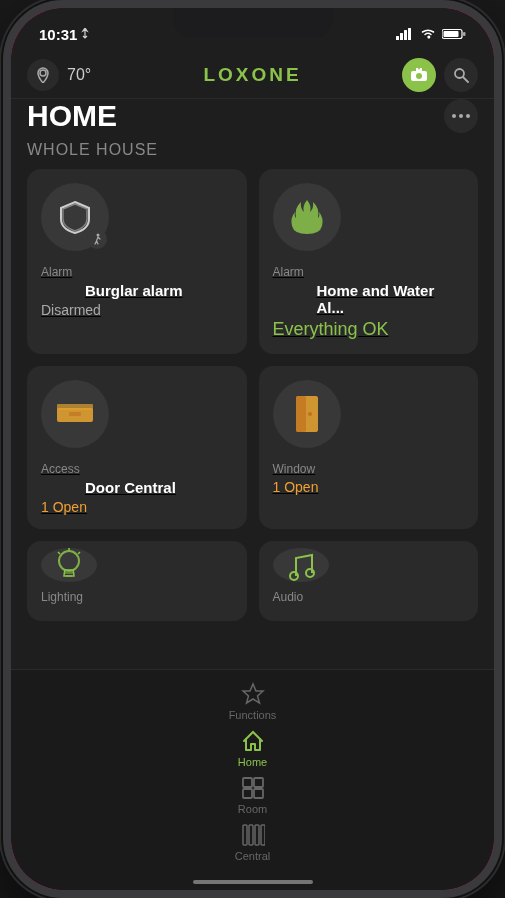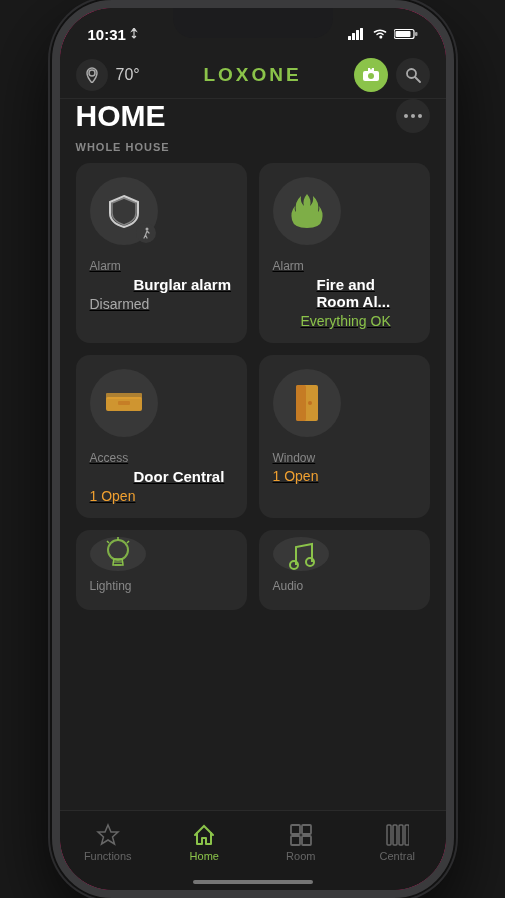--- a/index.html
+++ b/index.html
@@ -6,21 +6,21 @@
     body {
       background: #1a1a1a;
       display: flex;
       justify-content: center;
       align-items: center;
       min-height: 100vh;
       font-family: -apple-system, BlinkMacSystemFont, 'Helvetica Neue', Arial, sans-serif;
     }
 
     .phone-outer {
-      width: 402px;
+      width: 499px;
       height: 898px;
       background: #be185d;
       border-radius: 60px;
       border: 8px solid #3a3a3c;
       box-shadow:
         0 0 0 2px #111,
         0 0 0 4px #2c2c2e,
         0 30px 80px rgba(0,0,0,0.8);
       position: relative;
       overflow: hidden;
@@ -186,24 +186,24 @@
     }
 
     .dot {
       width: 4px;
       height: 4px;
       border-radius: 50%;
       background: #aaa;
     }
 
     .subsection-label {
-      font-size: 11px;
+      font-size: 16px;
       color: #888;
       letter-spacing: 1px;
-      font-weight: 700;
+      font-weight: 400;
       margin-bottom: 10px;
     }
 
     
     .tile-grid {
       display: grid;
       grid-template-columns: 1fr 1fr;
       gap: 12px;
       padding: 0;
     }
@@ -258,36 +258,36 @@
       margin-bottom: 3px;
       margin-left: 44px;
     }
 
     .tile-status-gray {
       font-size: 14px;
       color: #aaa;
     }
 
     .tile-status-green {
-      font-size: 14px;
+      font-size: 18px;
       color: #8bc34a;
-      margin-left: 28px;
     }
 
     .tile-status-orange {
       font-size: 14px;
       color: #f0a030;
     }
 
     
     .bottom-nav {
       display: flex;
       background: #1a1a1a;
       border-top: 1px solid #2a2a2a;
       padding: 8px 0 24px;
+      flex-direction: column;
     }
 
     .nav-item {
       flex: 1;
       display: flex;
       flex-direction: column;
       align-items: center;
       gap: 3px;
       padding: 4px 0;
     }
@@ -437,21 +437,21 @@
             <span class="tile-status-gray">Disarmed</span>
           </div>
 
           <div class="tile">
             <div class="tile-icon-wrap">
               <svg width="34" height="38" viewBox="0 0 34 38">
                 <path d="M17 2 Q22 8 20 14 Q24 10 23 4 Q30 10 28 20 Q30 18 29 14 Q34 20 32 28 Q30 36 17 36 Q4 36 2 28 Q0 20 5 14 Q4 18 6 20 Q4 10 11 4 Q10 10 14 14 Q12 8 17 2Z" fill="#8bc34a" opacity="0.85"></path>
               </svg>
             </div>
             <span class="tile-cat">Alarm</span>
-            <span class="tile-name">Fire and Room Al...</span>
+            <span class="tile-name">Home and Water Al...</span>
             <span class="tile-status-green">Everything OK</span>
           </div>
 
           <div class="tile">
             <div class="tile-icon-wrap">
               <svg width="40" height="28" viewBox="0 0 40 28">
                 <rect x="2" y="8" width="36" height="14" rx="2" fill="#e0a030" opacity="0.9"></rect>
                 <rect x="2" y="4" width="36" height="6" rx="1" fill="#e0a030" opacity="0.7"></rect>
                 <rect x="14" y="12" width="12" height="4" rx="1" fill="#c07020" opacity="0.6"></rect>
               </svg>

